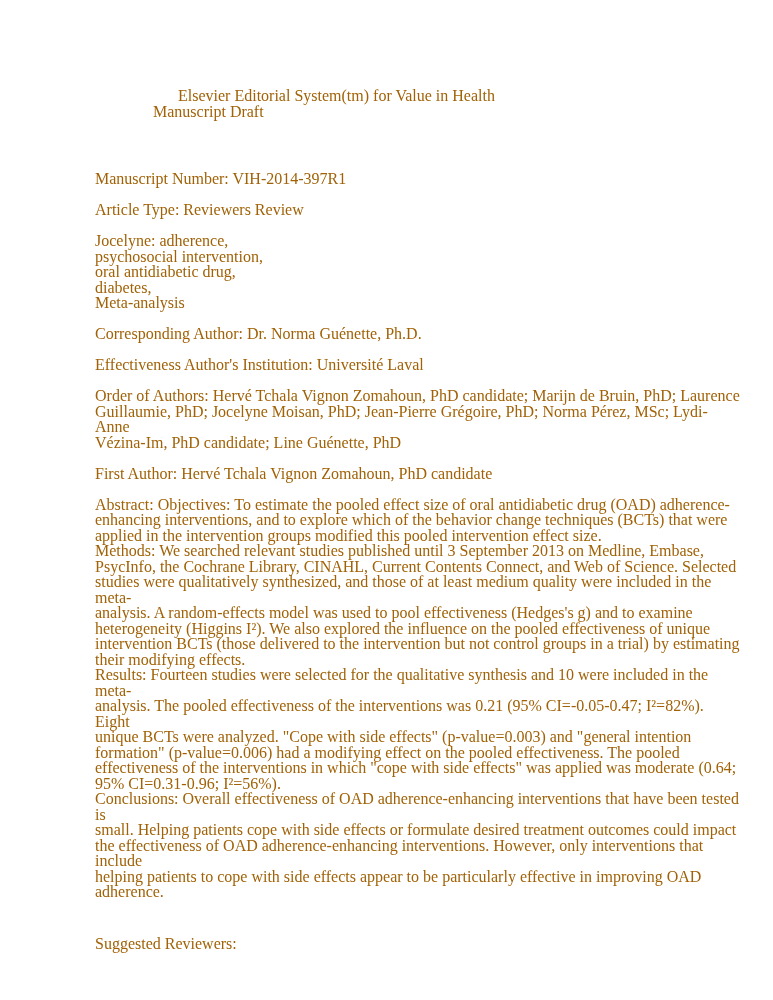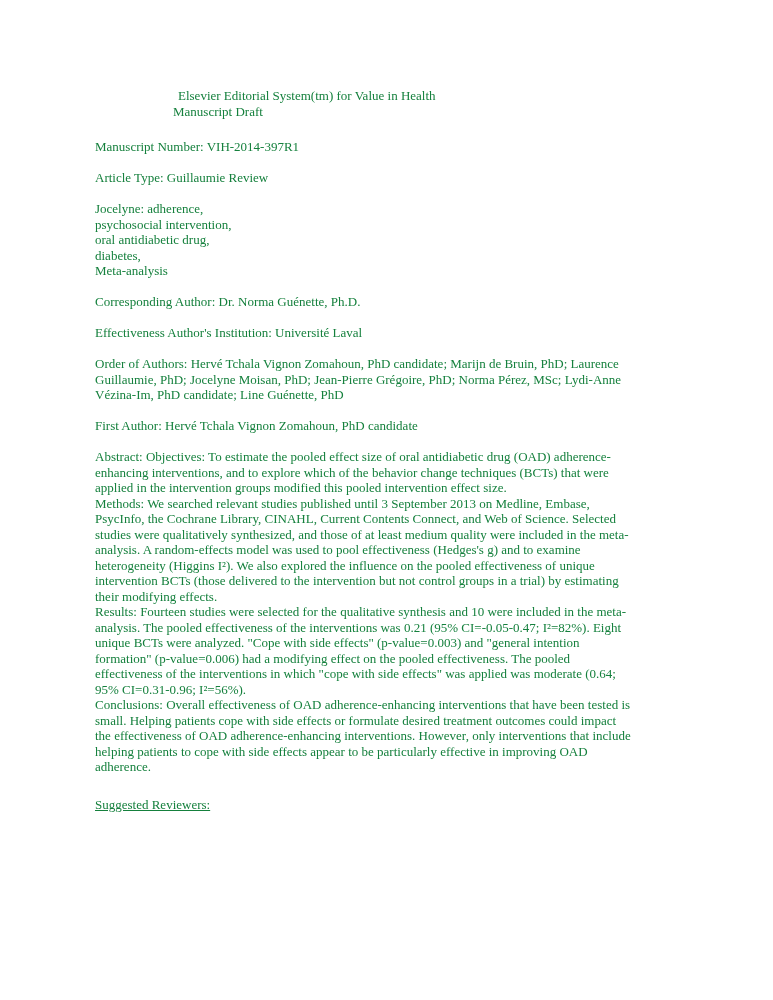--- a/index.html
+++ b/index.html
@@ -8,53 +8,53 @@
     background: #ffffff;
   }
   .page {
     position: relative;
     width: 773px;
     height: 1000px;
     background: #ffffff;
     box-sizing: border-box;
     padding: 88px 30px 0 95px;
     font-family: "Liberation Serif", "DejaVu Serif", serif;
-    font-size: 13px;
+    font-size: 16px;
     line-height: 15.5px;
-    color: #15803d;
+    color: #a16207;
     overflow: hidden;
   }
   .doc-header .hline {
     white-space: pre-wrap;
   }
   .header-line1 { margin-left: 83px; }
-  .header-line2 { margin-left: 78px; }
+  .header-line2 { margin-left: 58px; }
   .para {
     white-space: pre-wrap;
     margin: 15.5px 0 0 0;
     width: 645px;
   }
-  .first-para { margin-top: 20px; }
-  .gap-large { margin-top: 22px; text-decoration: underline; }
+  .first-para { margin-top: 52px; }
+  .gap-large { margin-top: 36px; }
 </style>
 </head>
 <body>
 
 <div class="page">
 
   <div class="doc-header">
     <div class="hline header-line1">Elsevier Editorial System(tm) for Value in Health</div>
     <div class="hline header-line2">Manuscript Draft</div>
   </div>
 
   <div class="doc-body">
     <div class="para first-para">Manuscript Number: VIH-2014-397R1</div>
 
 
-    <div class="para">Article Type: Guillaumie Review</div>
+    <div class="para">Article Type: Reviewers Review</div>
 
     <div class="para">Jocelyne: adherence,
 psychosocial intervention,
 oral antidiabetic drug,
 diabetes,
 Meta-analysis</div>
 
     <div class="para">Corresponding Author: Dr. Norma Guénette, Ph.D.</div>
 
     <div class="para">Effectiveness Author's Institution: Université Laval</div>

